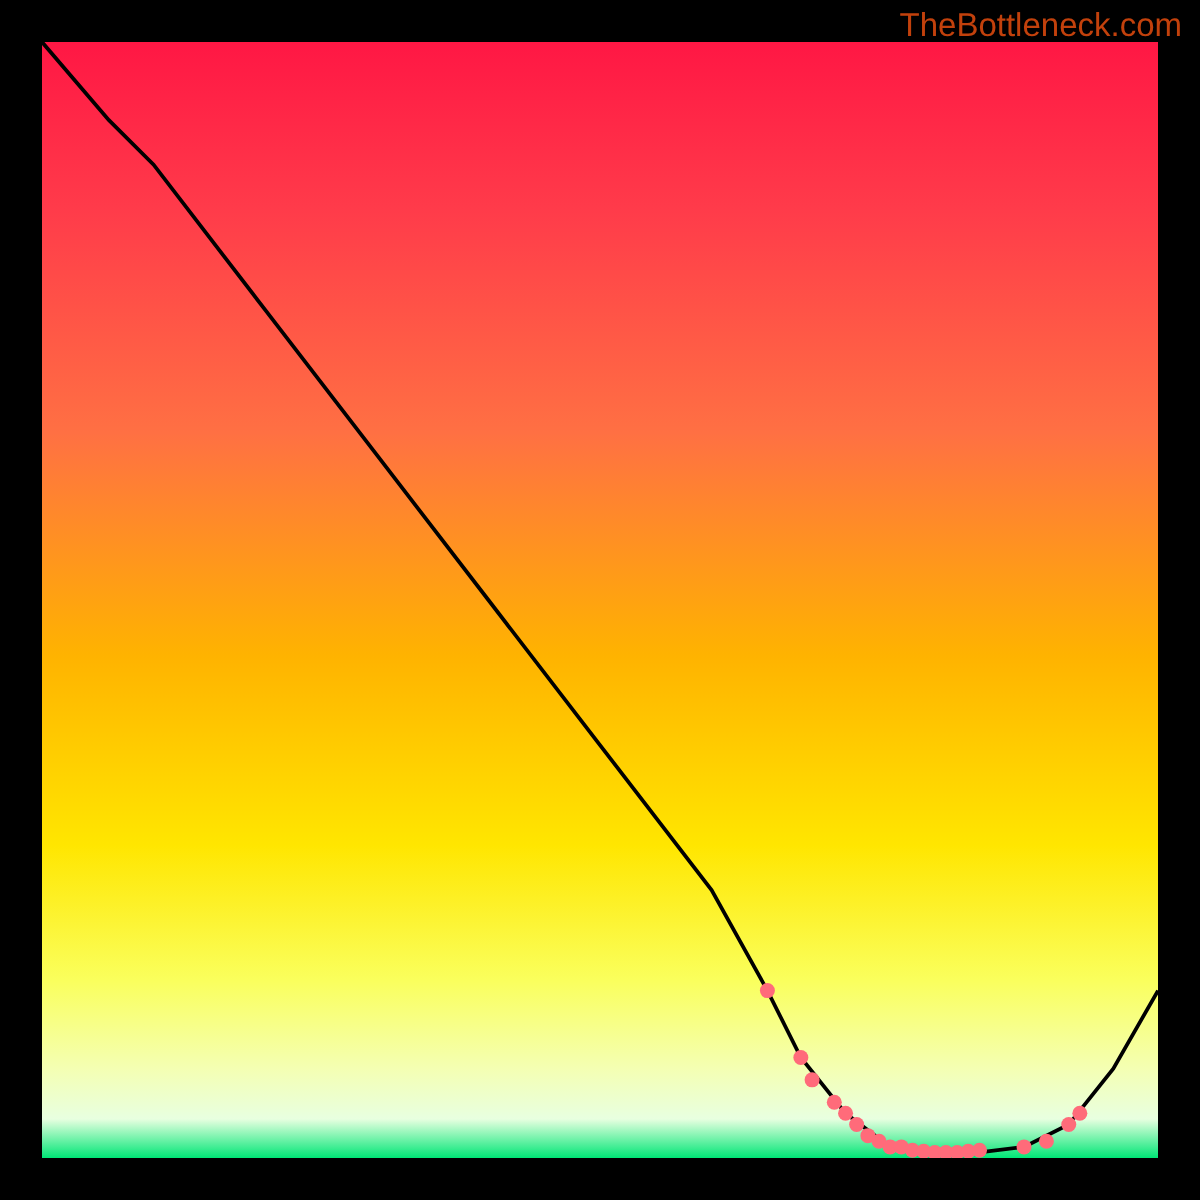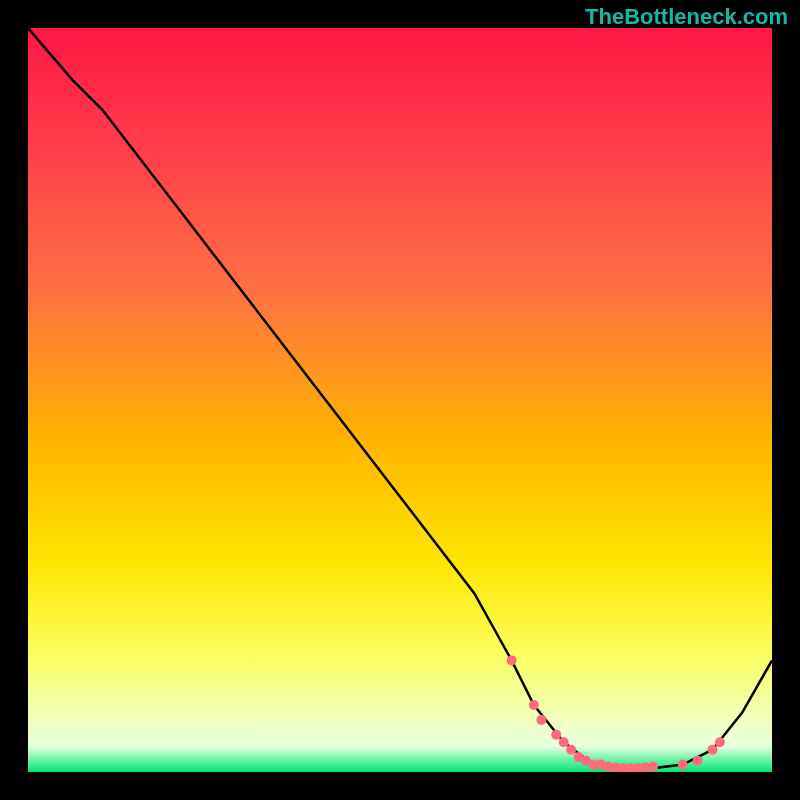--- a/index.html
+++ b/index.html
@@ -8,23 +8,23 @@
     height: 800px;
     background: #000;
     position: relative;
     font-family: Arial, sans-serif;
     overflow: hidden;
   }
   .watermark {
     position: absolute;
     top: 4px;
     right: 12px;
-    color: #14b8a6;
+    color: #c2410c;
     font-size: 22px;
-    font-weight: 700;
+    font-weight: 400;
     z-index: 10;
     text-align: right;
   }
   .plot-area {
     position: absolute;
     left: 28px;
     top: 28px;
     width: 744px;
     height: 744px;
   }

